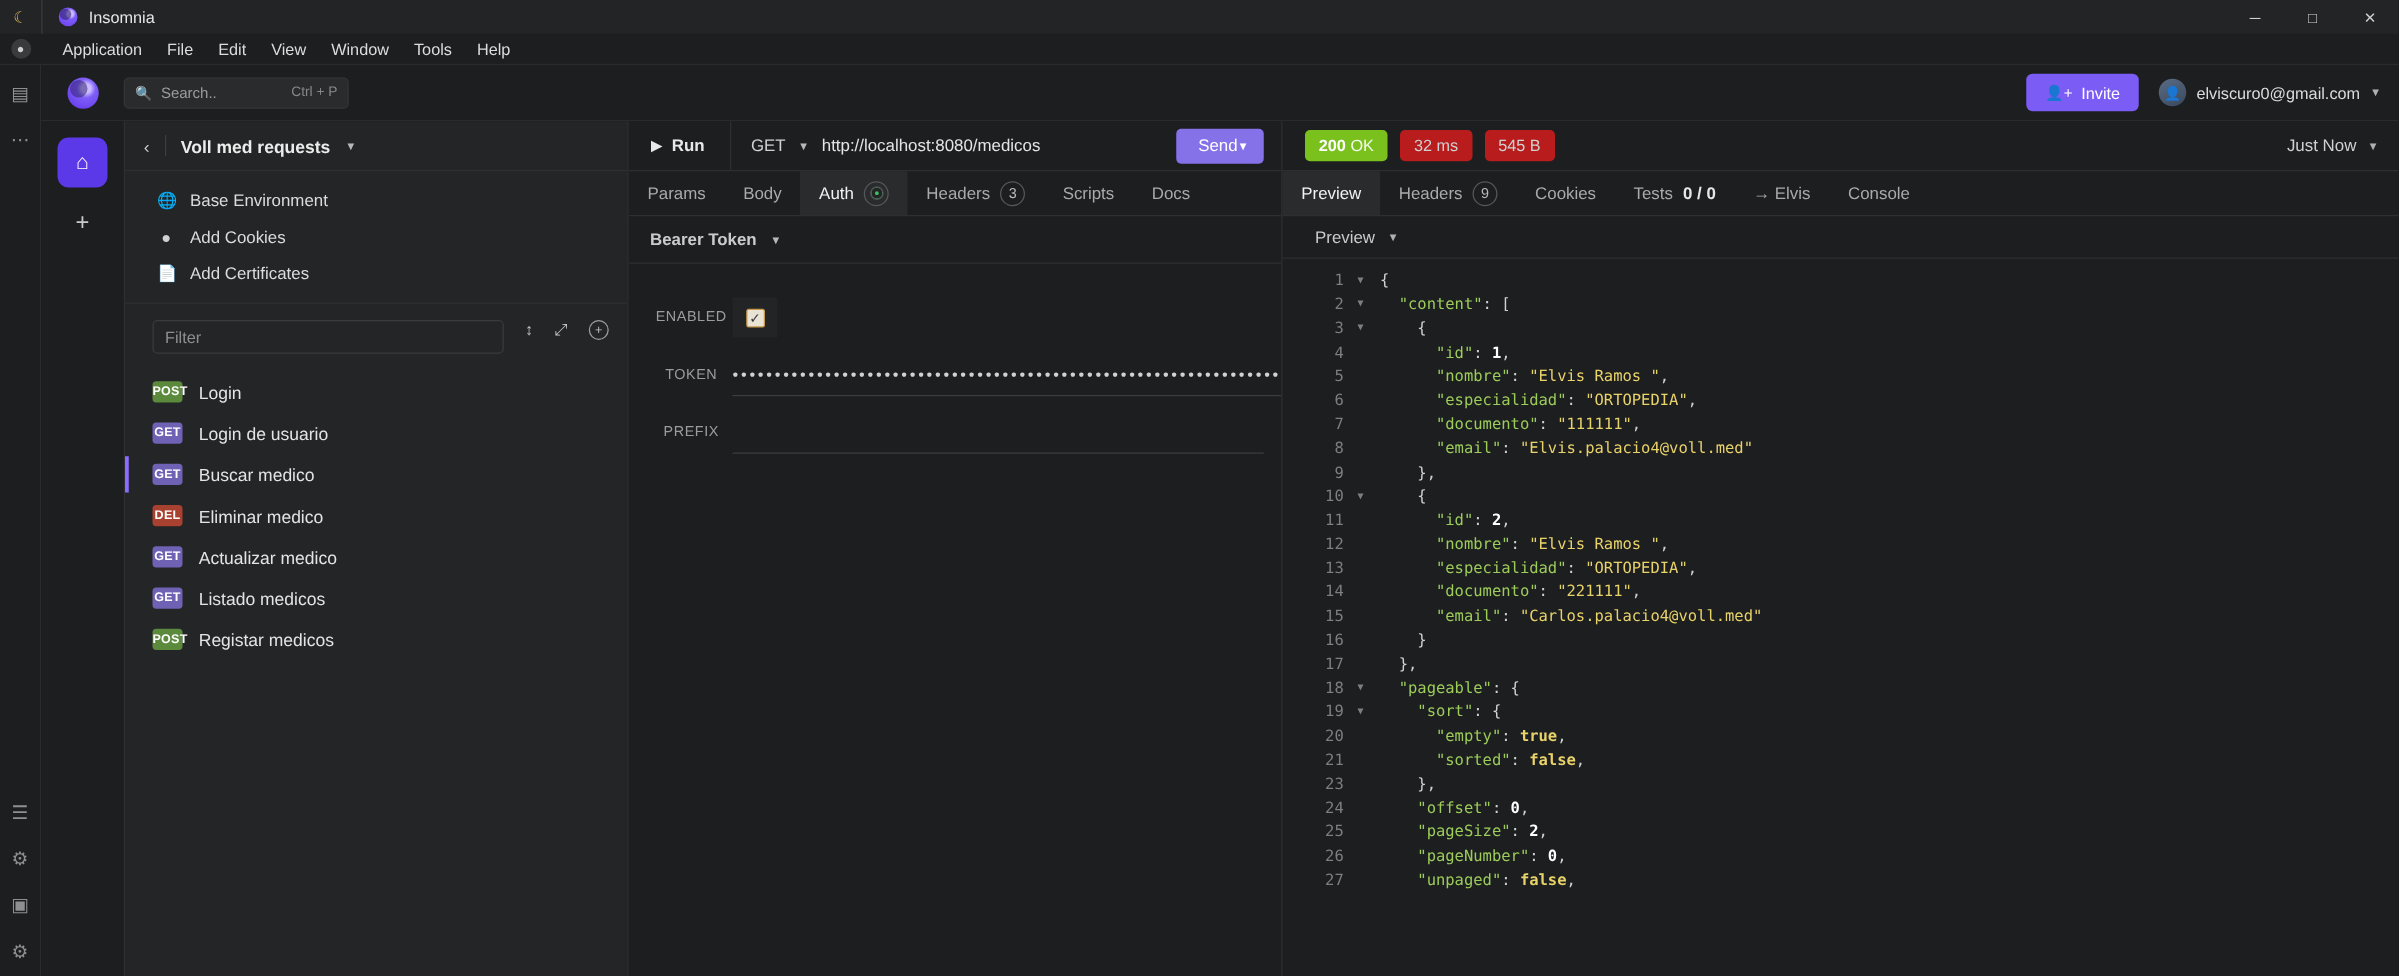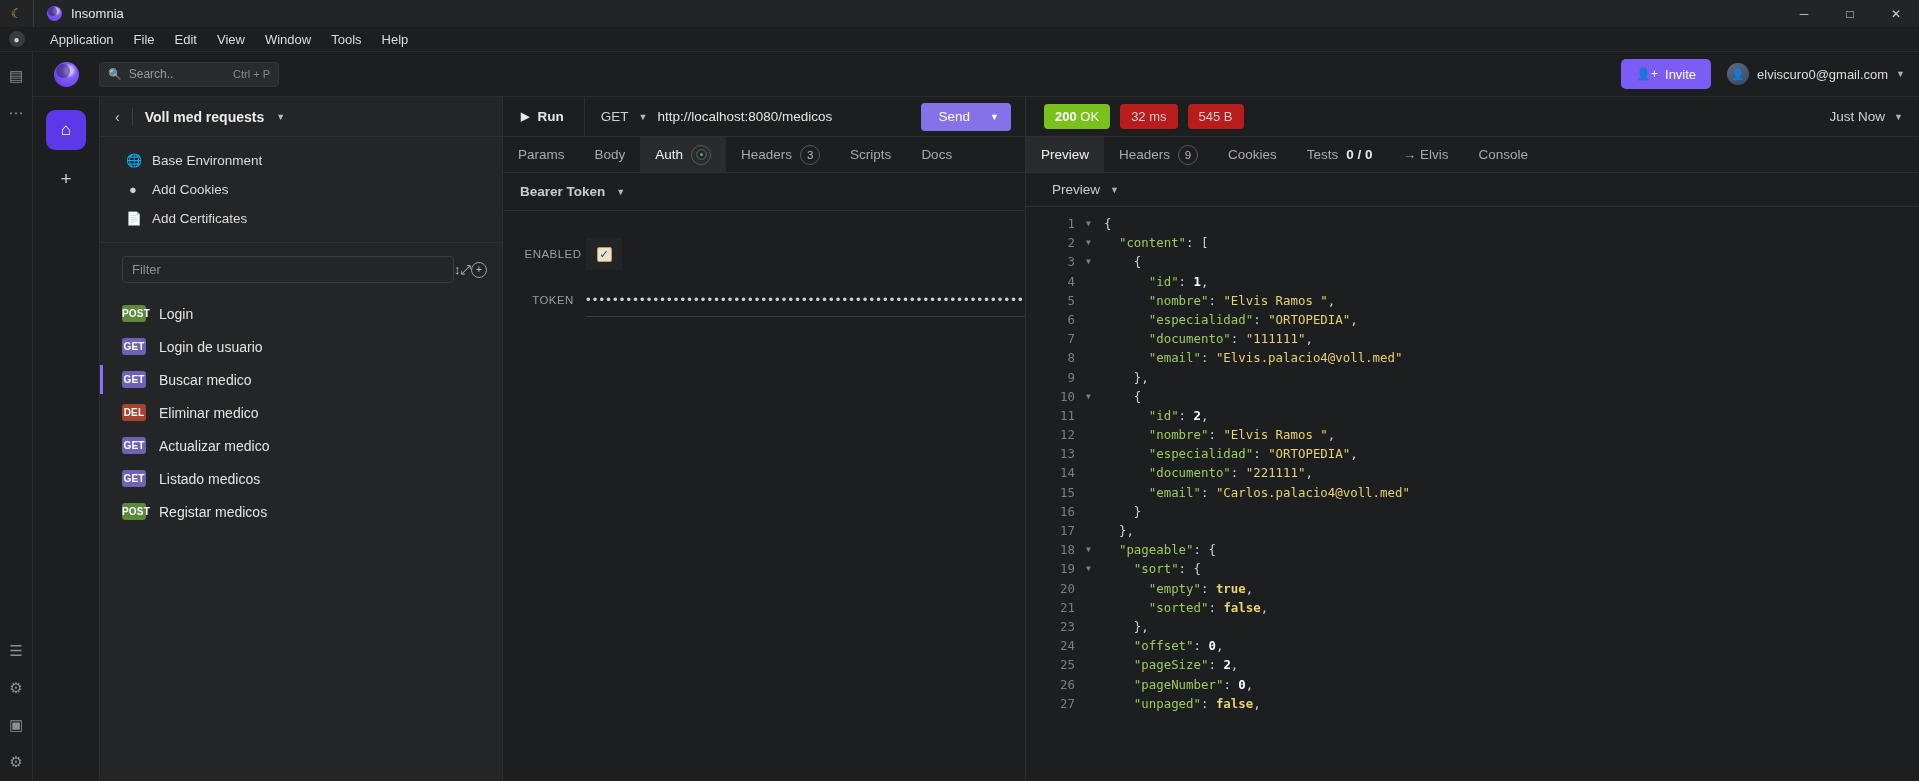--- a/index.html
+++ b/index.html
@@ -128,21 +128,21 @@
   }
   .sb-back { color: #c9cacb; font-size: 14px; }
   .sb-vline { width: 1px; height: 17px; background: #3c3d3e; }
   .sb-wsname { font-size: 14px; font-weight: bold; color: #ececec; }
   .sb-wscaret { font-size: 9px; color: #b6b8ba; }
 
   .sb-meta { padding: 9px 0 9px 0; border-bottom: 1px solid #2e2f30; }
   .sb-meta-item { display: flex; align-items: center; gap: 12px; padding: 7px 15px 7px 26px; font-size: 13.5px; color: #dcdcdc; }
   .meta-ico { font-size: 13px; width: 14px; text-align: center; color: #cfd1d3; }
 
-  .sb-filterrow { display: flex; align-items: center; gap: 0; padding: 13px 15px 9px 22px; }
+  .sb-filterrow { display: flex; align-items: flex-start; gap: 17px; padding: 13px 15px 9px 22px; }
   .filter-input {
     flex: 1 1 auto; height: 27px; background: #242526; border: 1px solid #3a3b3c; border-radius: 4px;
     padding: 0 9px; font-size: 13px; color: #dcdcdc;
   }
   .filter-input::placeholder { color: #8d8f91; }
   .fr-icon { color: #c0c2c4; font-size: 13px; }
   .fr-icon.circle {
     width: 16px; height: 16px; border-radius: 50%; border: 1px solid #9b9d9f;
     display: flex; align-items: center; justify-content: center; font-size: 10px; color: #c0c2c4;
   }
@@ -168,21 +168,21 @@
   .req-urlbar { height: 40px; flex: 0 0 40px; display: flex; align-items: center; border-bottom: 1px solid #2e2f30; }
   .run-btn { display: flex; align-items: center; gap: 8px; padding: 0 20px 0 18px; font-size: 13.5px; font-weight: bold; color: #e8e8e8; }
   .run-tri { font-size: 11px; }
   .url-vline { width: 1px; height: 40px; background: #2e2f30; }
   .url-wrap { display: flex; align-items: center; gap: 10px; padding-left: 16px; flex: 1 1 auto; min-width: 0; }
   .url-method { font-size: 13.5px; color: #cfd1d3; }
   .url-caret { font-size: 9px; color: #b6b8ba; }
   .url-text { font-size: 13.5px; color: #e4e4e4; white-space: nowrap; overflow: hidden; text-overflow: ellipsis; }
   .send-btn {
     background: #8672e8; color: #fff; font-size: 13.5px; height: 28px; border-radius: 4px;
-    display: flex; align-items: center; gap: 20px; padding: 0 12px 0 18px; margin-right: 14px;
+    display: flex; align-items: center; padding: 0 12px 0 18px; margin-right: 14px;
   }
   .send-caret { font-size: 9px; }
 
   .tabbar { height: 36px; flex: 0 0 36px; display: flex; align-items: stretch; border-bottom: 1px solid #2e2f30; }
   .tab {
     display: flex; align-items: center; gap: 8px; padding: 0 15px; font-size: 13.5px; color: #a8aaac;
   }
   .tab.active { background: #2a2b2c; color: #f2f2f2; }
   .tab-dot { width: 11px; height: 11px; border-radius: 50%; background: #3ec463; border: 1px solid #4d4f51; box-shadow: 0 0 0 3px #242526 inset; }
   .tab-dot-wrap { width: 20px; height: 20px; border-radius: 50%; border: 1px solid #56585a; display: flex; align-items: center; justify-content: center; }
@@ -436,20 +436,26 @@
             </div>
             <div class="auth-row">
               <span class="auth-label">TOKEN</span>
               <span class="auth-ctl">
                 <span class="token-field">
                   <span class="token-dots">••••••••••••••••••••••••••••••••••••••••••••••••••••••••••••••••••••••••••••••••••••••••••••</span>
                   <span class="eye-cell">👁</span>
                 </span>
               </span>
             </div>
+            <div class="auth-row">
+              <span class="auth-label">PREFIX</span>
+              <span class="auth-ctl">
+                <span class="prefix-field"></span>
+              </span>
+            </div>
           </div>
         </div>
 
         <div class="respane">
           <div class="resp-status">
             <span class="badge badge-ok">
               <b>200</b>
               <span>OK</span>
             </span>
             <span class="badge badge-neutral">32 ms</span>

